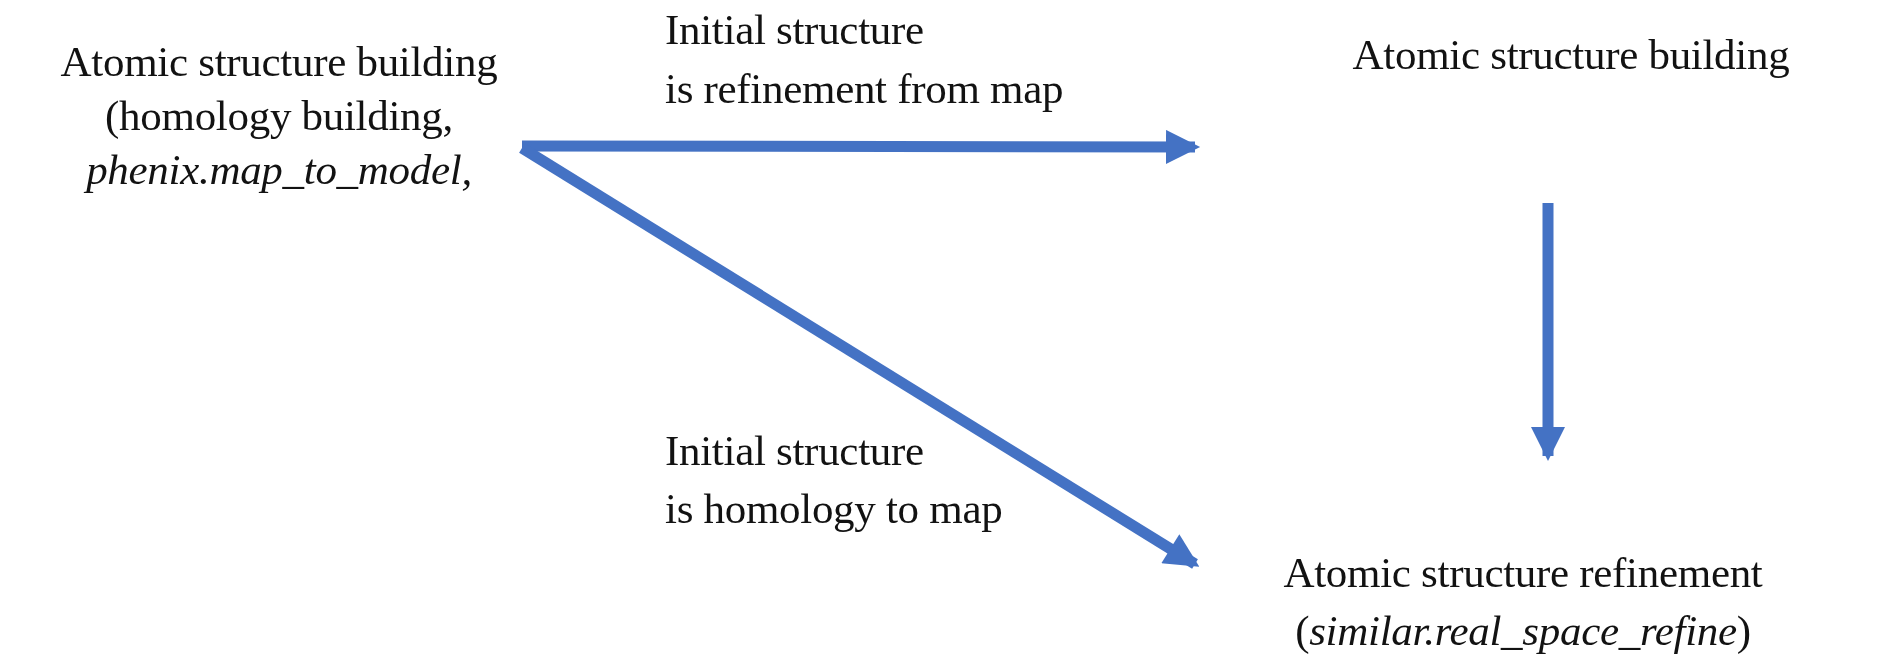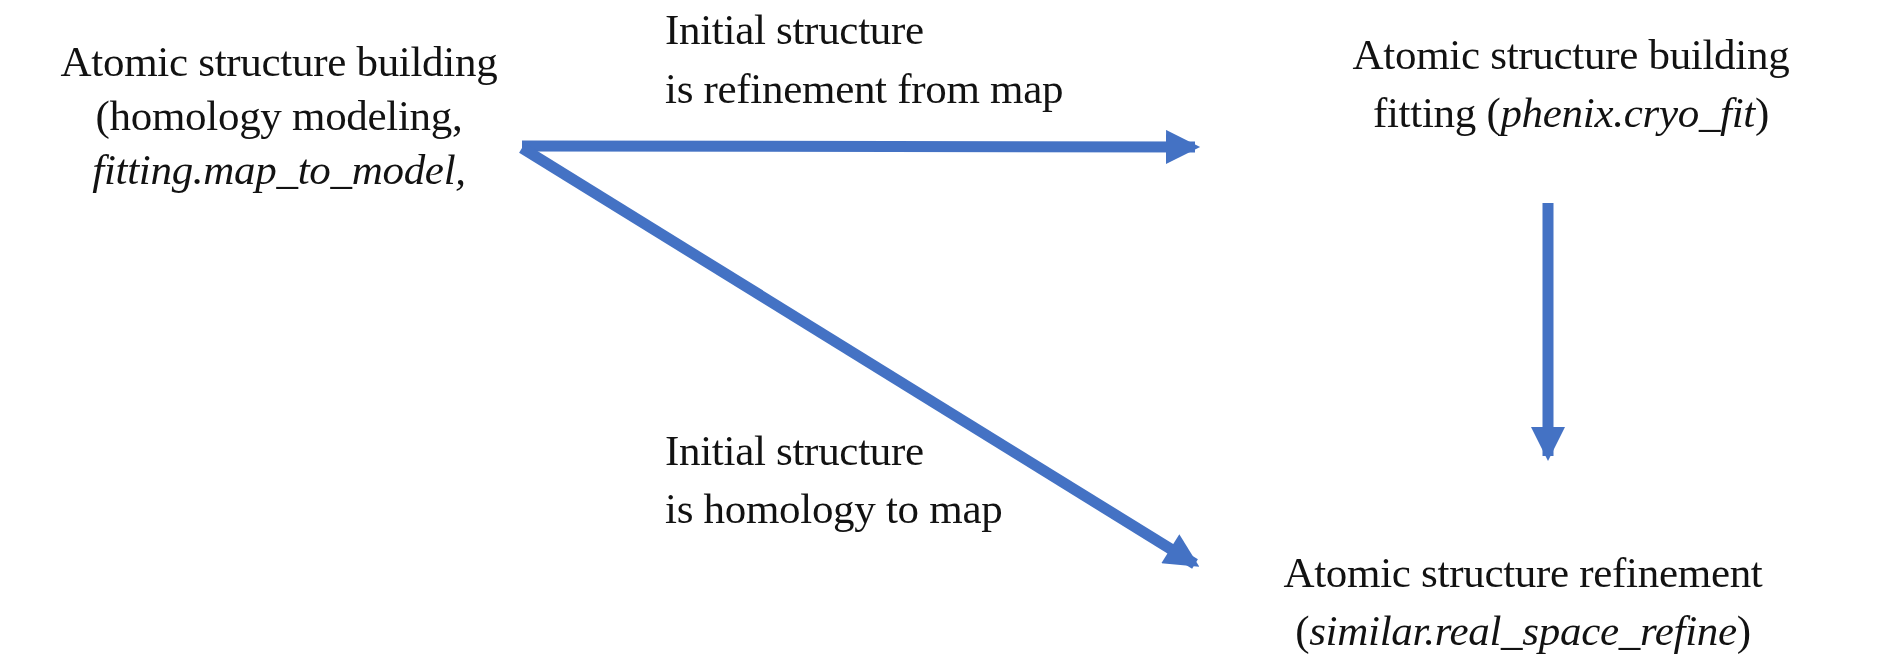--- a/index.html
+++ b/index.html
@@ -55,32 +55,31 @@
 
     <line x1="522" y1="146" x2="1195" y2="147" stroke-width="11" marker-end="url(#ah)" stroke="#4472C4"></line>
 
     <line x1="522" y1="148" x2="1195" y2="564" stroke-width="11" marker-end="url(#ah)" stroke="#4472C4"></line>
 
     <line x1="1548" y1="203" x2="1548" y2="456" stroke-width="11" marker-end="url(#ah)" stroke="#4472C4"></line>
   </svg>
 
   <div class="textblock centered node-building">
     <div>Atomic structure building</div>
-    <div>(homology modeling,</div>
-    <div class="it">fitting.map_to_model,</div>
+    <div>(homology building,</div>
+    <div class="it">phenix.map_to_model,</div>
   </div>
 
   <div class="textblock label-different">
     <div>Initial structure</div>
     <div>is refinement from map</div>
   </div>
 
   <div class="textblock centered node-flexfit">
     <div>Atomic structure building</div>
-    <div><span>fitting (</span><span class="it">phenix.cryo_fit</span><span>)</span></div>
   </div>
 
   <div class="textblock label-similar">
     <div>Initial structure</div>
     <div>is homology to map</div>
   </div>
 
   <div class="textblock centered node-refine">
     <div>Atomic structure refinement</div>
     <div><span>(</span><span class="it">similar.real_space_refine</span><span>)</span></div>

